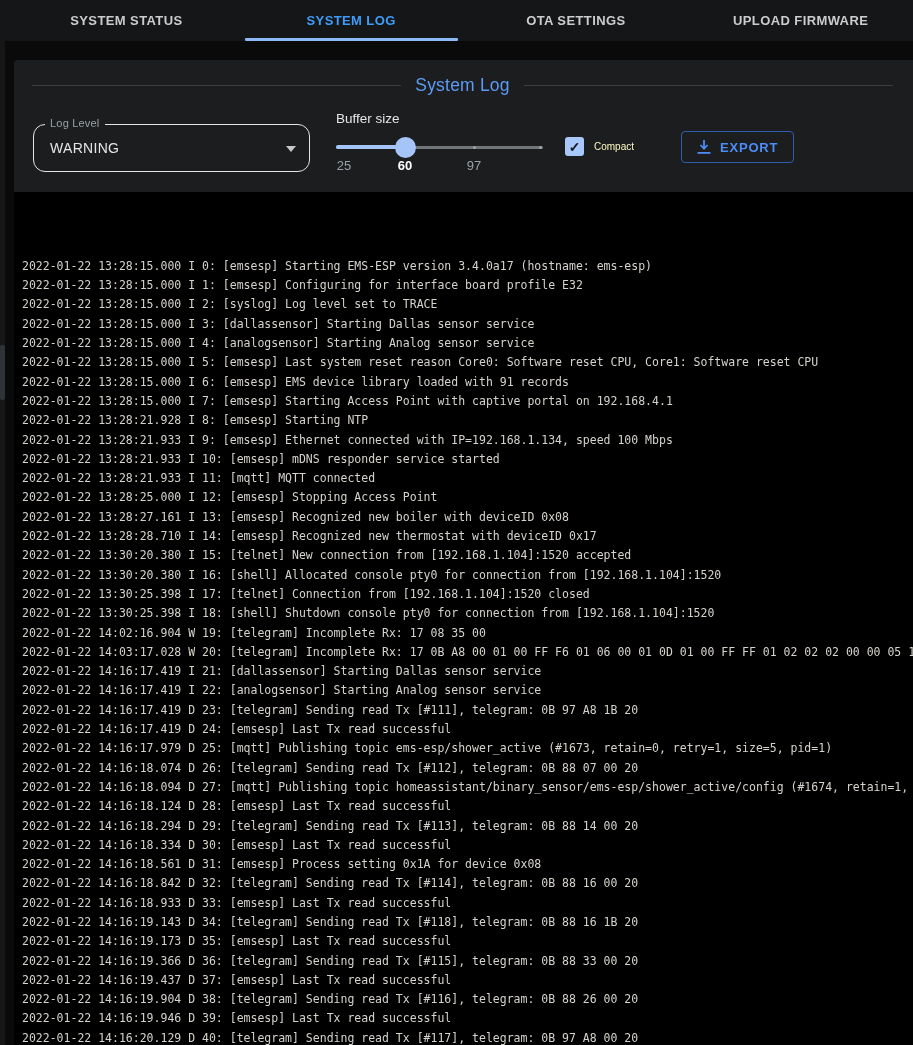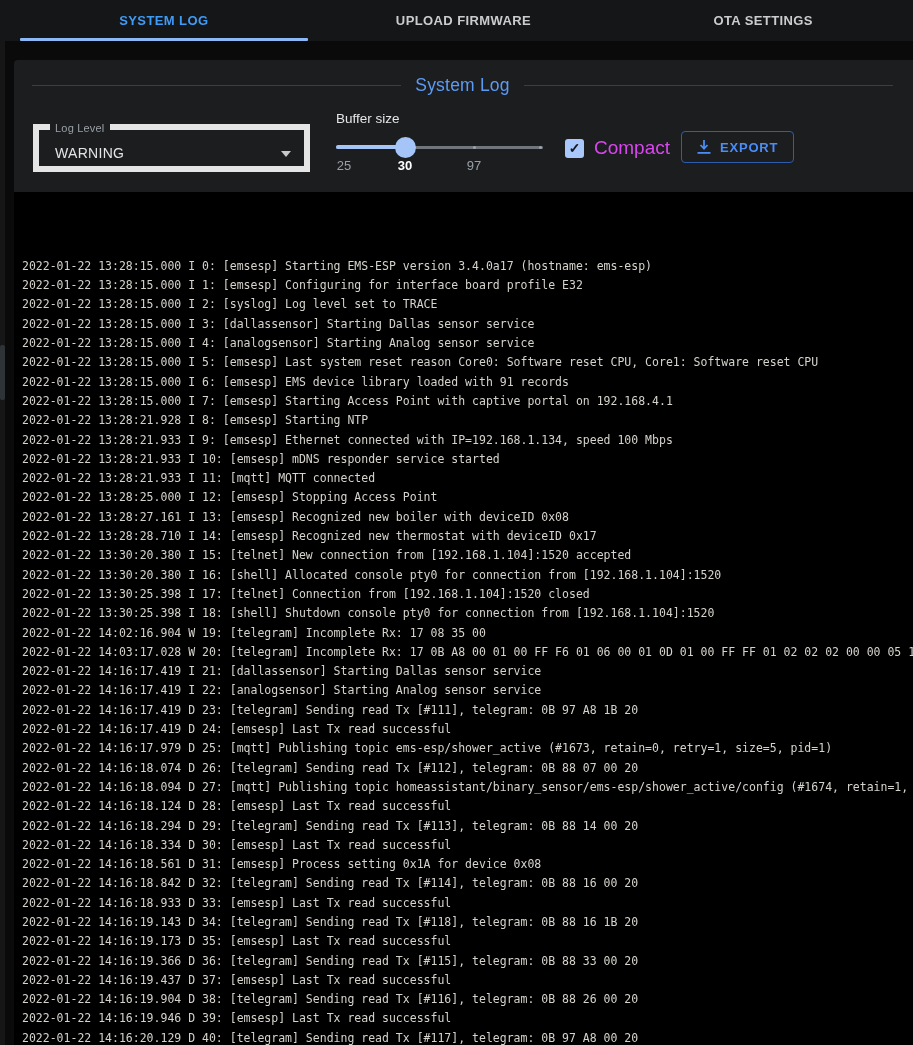--- a/index.html
+++ b/index.html
@@ -17,21 +17,21 @@
   .left-scrollbar-thumb { position:absolute; left:0; top:304px; width:5px; height:55px; background:#2e3338; border-radius:2px; }
 
   
   .panel { position:absolute; left:14px; top:60px; width:899px; height:985px; background:#1c1d1f; border-radius:4px 0 0 0; }
 
   .title-row { display:flex; align-items:center; gap:14px; padding:15px 20px 0 18px; }
   .divider { flex:1; height:1px; background:#3b3e42; }
   .panel-title { color:#5d9af4; font-size:17.5px; letter-spacing:.2px; }
 
   
-  .select-field { position:absolute; left:19px; top:64px; width:277px; height:48px; border:6px solid #e5e5e5; border-radius:0; }
+  .select-field { position:absolute; left:19px; top:64px; width:277px; height:48px; border:1px solid #e5e5e5; border-radius:12px; }
   .select-legend { position:absolute; top:-8px; left:11px; background:#1c1d1f; padding:0 5px; color:#9aa0a6; font-size:11px; letter-spacing:.2px; }
   .select-value { position:absolute; left:16px; top:15px; color:#e5e5e5; font-size:14px; letter-spacing:.3px; }
   .select-caret { position:absolute; right:13px; top:21px; width:0; height:0; border-left:5px solid transparent; border-right:5px solid transparent; border-top:6px solid #c6c9cc; }
 
   
   .buffer-label { position:absolute; left:322px; top:51px; color:#e4e6e8; font-size:13.5px; }
   .slider { position:absolute; left:322px; top:77px; width:207px; height:20px; }
   .slider-track { position:absolute; left:0; top:9px; width:207px; height:3px; background:#71767d; border-radius:2px; }
   .slider-active { position:absolute; left:0; top:8px; width:69px; height:4px; background:#a5c5f8; border-radius:2px; }
   .slider-mark { position:absolute; top:9px; width:3px; height:3px; border-radius:50%; background:#9fa4aa; }
@@ -39,43 +39,46 @@
   .slider-labels { position:absolute; left:322px; top:98px; width:210px; height:16px; color:#9aa0a6; font-size:13px; }
   .slider-labels span { position:absolute; transform:translateX(-50%); }
   .slider-labels .lbl-25 { left:2px;margin-left:6px; }
   .slider-labels .lbl-50 { left:69px; color:#ffffff; font-weight:bold; }
   .slider-labels .lbl-75 { left:138px; }
   .slider-labels .lbl-100 { left:207px;margin-top:44px; }
 
   
   .compact { position:absolute; left:551px; top:77px; display:flex; align-items:center; gap:10px; cursor:pointer; }
   .checkbox { width:19px; height:19px; background:#a8c7fa; border-radius:3px; display:flex; align-items:center; justify-content:center; color:#17191b; font-size:14px; font-weight:bold; line-height:1; }
-  .compact-label { color:#d946ef; font-size:19px; }
+  .compact-label { color:#fef9c3; font-size:10px; }
 
   
   .export-btn { position:absolute; left:667px; top:71px; height:32px; padding:0 15px; background:transparent; border:1px solid #2e5dae; border-radius:4px; color:#4b8cf5; font-family:"Liberation Sans",sans-serif; font-size:13px; font-weight:bold; letter-spacing:.8px; display:flex; align-items:center; gap:9px; cursor:pointer; }
   .export-btn svg { display:block; }
 
   
   .log { position:absolute; left:0; right:0; top:132px; bottom:0; background:#000000; padding:7px 0 0 8px; font-family:"DejaVu Sans Mono","Liberation Mono",monospace; font-size:11.5px; line-height:19.3px; color:#d6d3cc; white-space:pre; overflow:hidden; }
   .log-line { height:19.3px; }
 </style>
 </head>
 <body>
 
 <div class="topbar">
+  <div class="tab">
+    <span>SYSTEM STATUS</span>
+  </div>
   <div class="tab active">
     <span>SYSTEM LOG</span>
     <span class="tab-indicator"></span>
   </div>
   <div class="tab">
-    <span>UPLOAD FIRMWARE</span>
+    <span>OTA SETTINGS</span>
   </div>
   <div class="tab">
-    <span>OTA SETTINGS</span>
+    <span>UPLOAD FIRMWARE</span>
   </div>
 </div>
 
 <div class="left-scrollbar">
   <div class="left-scrollbar-thumb"></div>
 </div>
 
 <div class="panel">
 
   <div class="title-row">
@@ -93,21 +96,21 @@
   <div class="buffer-label">Buffer size</div>
   <div class="slider">
     <div class="slider-track"></div>
     <div class="slider-active"></div>
     <div class="slider-mark" style="left:137px;"></div>
     <div class="slider-mark" style="left:203px;"></div>
     <div class="slider-thumb"></div>
   </div>
   <div class="slider-labels">
     <span class="lbl-25">25</span>
-    <span class="lbl-50">30</span>
+    <span class="lbl-50">60</span>
     <span class="lbl-75">97</span>
     <span class="lbl-100">100</span>
   </div>
 
   <div class="compact">
     <div class="checkbox">
       <span>✓</span>
     </div>
     <span class="compact-label">Compact</span>
   </div>

